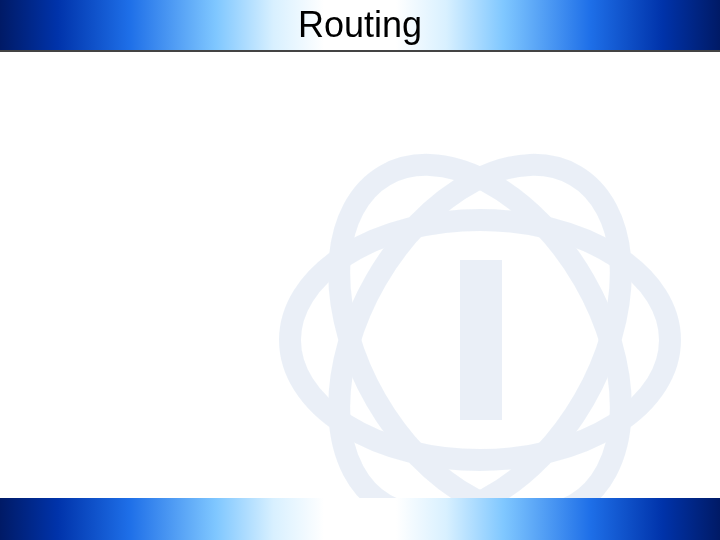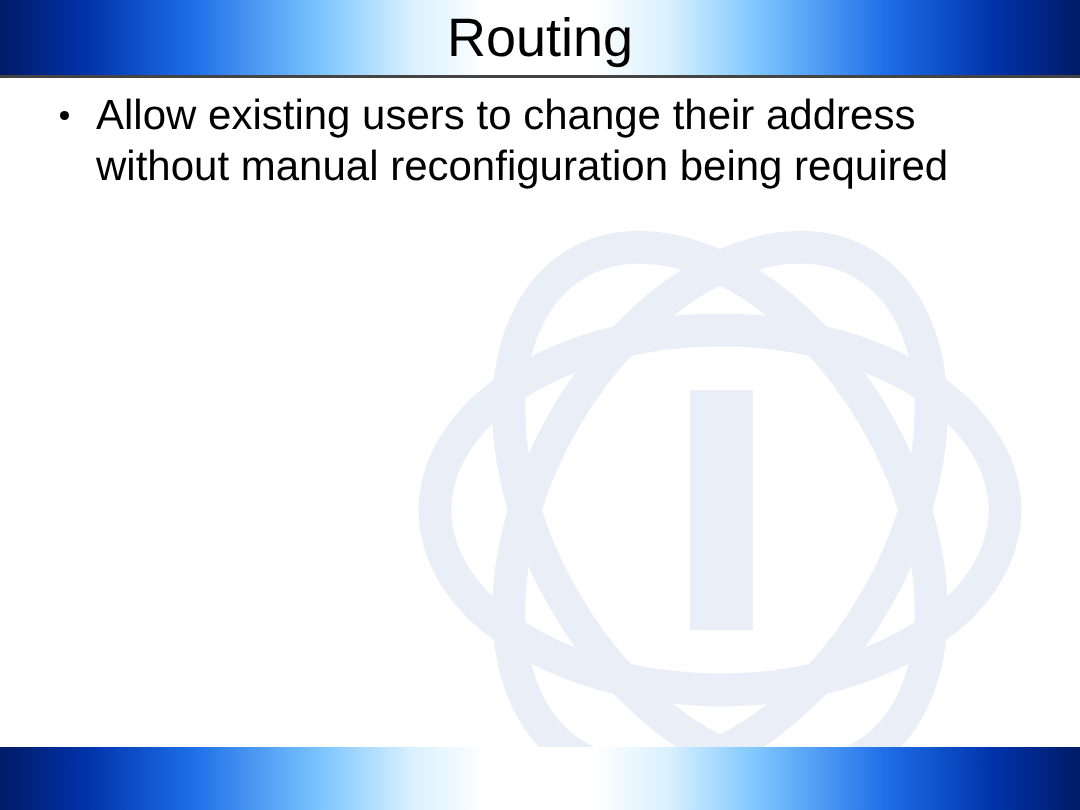--- a/index.html
+++ b/index.html
@@ -127,20 +127,16 @@
     </g>
     <rect x="200" y="140" width="42" height="160" fill="#3a6fb7"></rect>
   </svg>
 
   <div class="top-gradient"></div>
   <div class="divider"></div>
 
   <div class="title-box">Routing</div>
 
   <div class="body">
-    <div class="bullet">
-      <div class="dot"></div>
-      <div>Allow existing users to change their address without manual reconfiguration being required</div>
-    </div>
   </div>
 
   <div class="bottom-gradient"></div>
 </div>
 
 </body></html>

